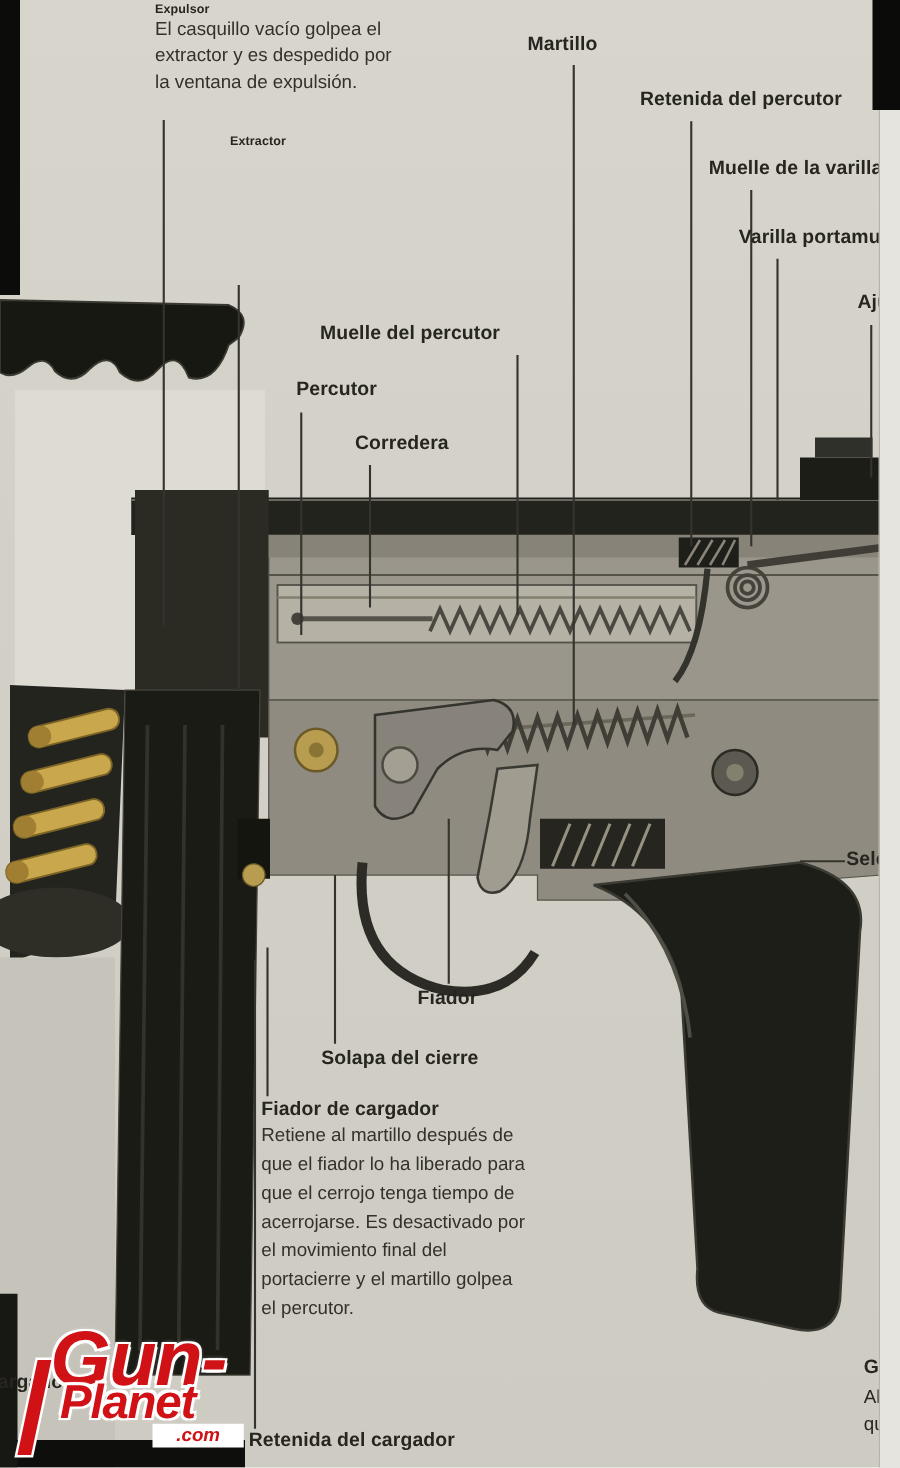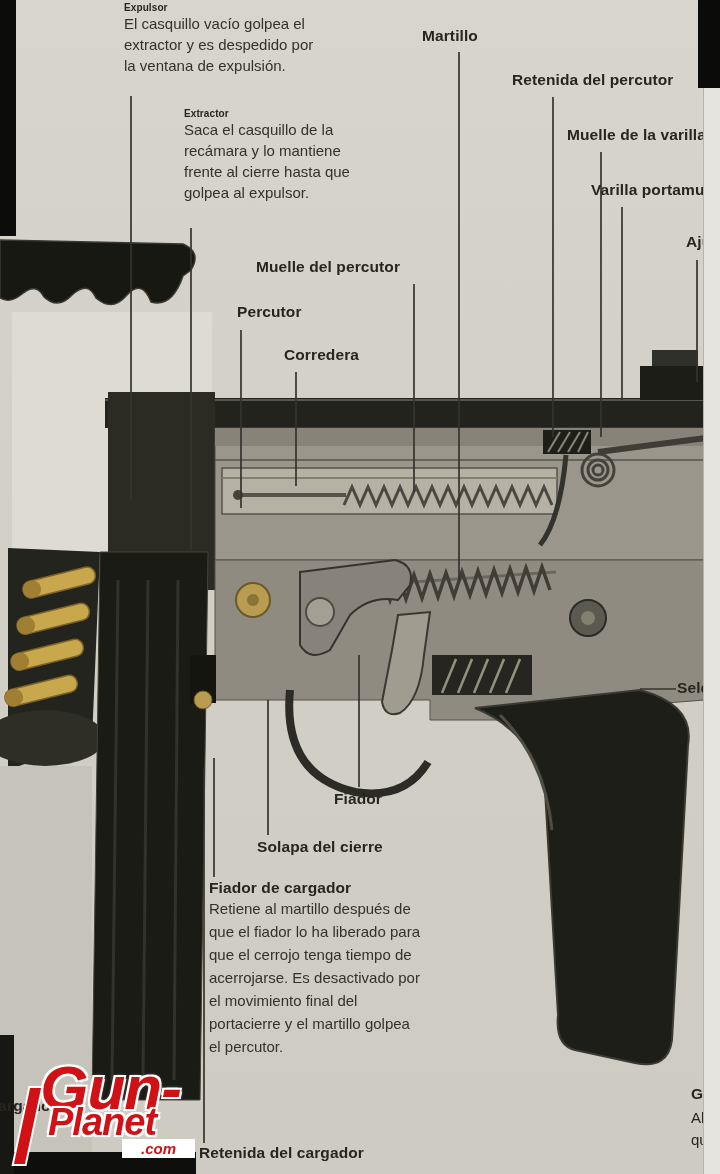--- a/index.html
+++ b/index.html
@@ -155,21 +155,20 @@
     </g>
   </svg>
 
   <div class="lbl" style="left:124px;top:2px;">
     <div class="lbl-title big">Expulsor</div>
     <div class="lbl-desc" style="width:205px;">El casquillo vacío golpea el extractor y es despedido por la ventana de expulsión.</div>
   </div>
 
   <div class="lbl" style="left:184px;top:108px;">
     <div class="lbl-title big">Extractor</div>
-    <div class="lbl-desc" style="width:190px;">Saca el casquillo de la recámara y lo mantiene frente al cierre hasta que golpea al expulsor.</div>
   </div>
 
   <div class="lbl lbl-title nowrap" style="left:422px;top:27px;">Martillo</div>
   <div class="lbl lbl-title nowrap" style="left:512px;top:71px;">Retenida del percutor</div>
   <div class="lbl lbl-title nowrap" style="left:567px;top:126px;">Muelle de la varilla</div>
   <div class="lbl lbl-title nowrap" style="left:591px;top:181px;">Varilla portamu</div>
   <div class="lbl lbl-title nowrap" style="left:686px;top:233px;">Ajus</div>
 
   <div class="lbl lbl-title nowrap" style="left:256px;top:258px;">Muelle del percutor</div>
   <div class="lbl lbl-title nowrap" style="left:237px;top:303px;">Percutor</div>

